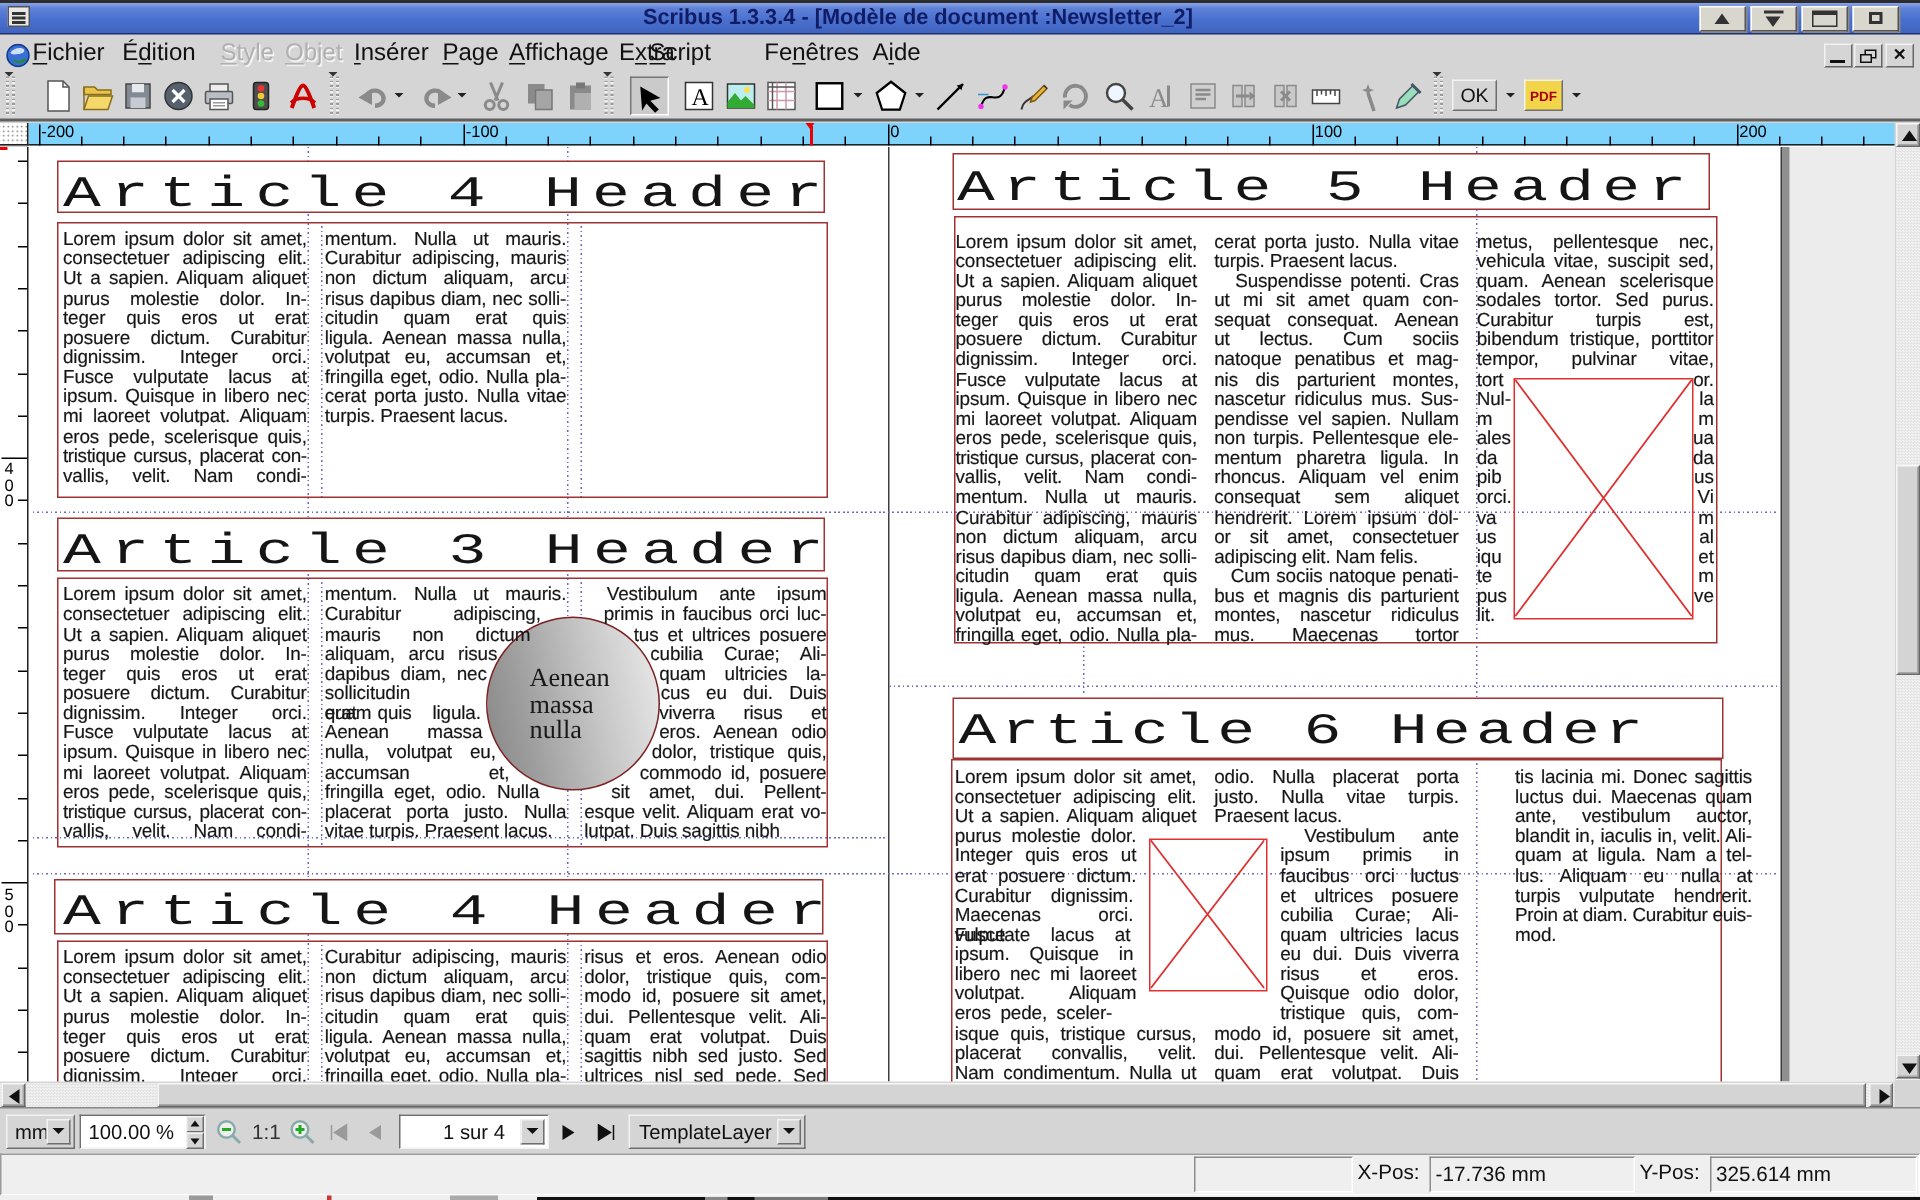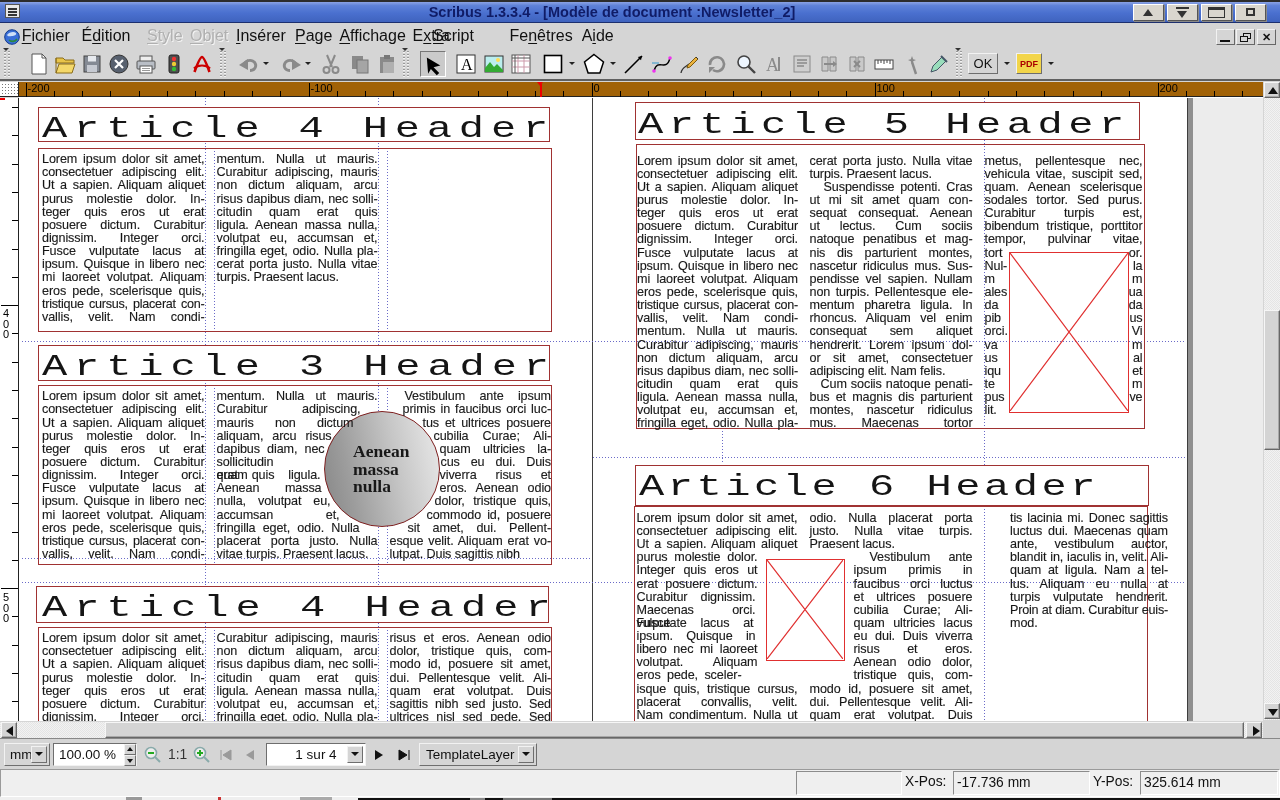--- a/index.html
+++ b/index.html
@@ -21,21 +21,21 @@
  font-size:11px;text-align:center;line-height:14px;font-weight:bold;color:#111}
 #tb{position:absolute;left:0;top:48px;width:1280px;height:33px;background:#d5d5d5;border-bottom:2px solid #606060}
 .tbi{position:absolute;width:26px;height:26px;padding:2px}
 .tbip{border:1px solid #777;border-right-color:#fff;border-bottom-color:#fff;background:#cacaca}
 .grip{position:absolute;width:9px;height:26px;
  background-image:repeating-linear-gradient(to bottom,#9a9a9a 0 1px,#f2f2f2 1px 2px,transparent 2px 3px),
   repeating-linear-gradient(to bottom,#9a9a9a 0 1px,#f2f2f2 1px 2px,transparent 2px 3px);
  background-size:2px 100%,2px 100%;background-position:1px 0,5px 0;background-repeat:no-repeat}
 .grip:after{content:"";position:absolute;left:0;top:-3px;border:3.5px solid transparent;border-top-color:#333}
 .dda{position:absolute;width:0;height:0;border:3.5px solid transparent;border-top-color:#222}
-#hruler{position:absolute;left:0;top:82px;width:1263px;height:15px;background:#a16207;border-bottom:1px solid #222}
+#hruler{position:absolute;left:0;top:82px;width:1263px;height:15px;background:#7dd3fc;border-bottom:1px solid #222}
 #corner{position:absolute;left:0;top:82px;width:19px;height:15px;background:#fff;border-right:1px solid #222;border-bottom:1px solid #222;background-image:radial-gradient(#777 26%,transparent 30%);background-size:3px 3px;background-position:1px 1px}
 #vruler{position:absolute;left:0;top:98px;width:19px;height:623px;background:#fff;border-right:1px solid #222}
 .tickh{position:absolute;width:1px;background:#000}
 .tickv{position:absolute;height:1px;background:#000}
 .rlab{position:absolute;font-size:11px;color:#000}
 #canvas{position:absolute;left:20px;top:98px;width:1243px;height:623px;background:#fff;overflow:hidden}
 .gv{position:absolute;width:1px;background-image:repeating-linear-gradient(to bottom,#6a6ac8 0 1px,transparent 1px 3px)}
 .gh{position:absolute;height:1px;background-image:repeating-linear-gradient(to right,#6a6ac8 0 1px,transparent 1px 3px)}
 .f{position:absolute;border:1.5px solid #a03232}
 .hf{position:absolute;border:1.5px solid #a03232;background:#fff}
@@ -376,21 +376,21 @@
       <div class="hf" style="left:614.8px;top:3.9px;width:505.7px;height:38px"></div>
       <div class="ht" style="left:617.7px;top:12.6px;letter-spacing:3.79px;transform:scaleX(1.45)">Article 5 Header</div>
       <div class="hf" style="left:615px;top:366.5px;width:513.5px;height:41px"></div>
       <div class="ht" style="left:619px;top:375.4px;letter-spacing:2.42px;transform:scaleX(1.45)">Article 6 Header</div>
       <div class="f" style="left:17.5px;top:49.5px;width:514px;height:184.5px"></div>
       <div class="f" style="left:17.5px;top:287px;width:514px;height:179.7px"></div>
       <div class="f" style="left:17.5px;top:529px;width:514px;height:105px;border-bottom:none"></div>
       <div class="f" style="left:615.7px;top:45.7px;width:509.8px;height:285.8px"></div>
       <div class="f" style="left:614px;top:407.8px;width:513.5px;height:226px;border-bottom:none"></div>
       <div class="abs" style="left:303.5px;top:312.5px;width:116.5px;height:116.5px;border-radius:50%;border:1.5px solid #7e2020;background:linear-gradient(78deg,#868686 0%,#9d9d9d 25%,#c6c6c6 62%,#e6e6e6 95%)"></div>
-      <div class="abs" style="left:333px;top:345.3px;font-family:'Liberation Serif',serif;font-weight:bold;font-size:17.5px;line-height:17.3px;color:#181818">Aenean<br>massa<br>nulla</div>
+      <div class="abs" style="left:333px;top:345.3px;font-family:'Liberation Serif',serif;font-weight:normal;font-size:17.5px;line-height:17.3px;color:#181818">Aenean<br>massa<br>nulla</div>
       <div class="xbox" style="left:988.5px;top:154px;width:120.5px;height:160.5px">
         <svg width="118" height="158">
           <path d="M0 0L118 158M118 0L0 158" stroke="#e03030" stroke-width="1.2"></path>
         </svg>
       </div>
       <div class="xbox" style="left:746px;top:460.5px;width:79px;height:102.0px">
         <svg width="76" height="99">
           <path d="M0 0L76 99M76 0L0 99" stroke="#e03030" stroke-width="1.2"></path>
         </svg>
       </div>
@@ -600,21 +600,21 @@
 <div class="j">justo. Nulla vitae turpis.</div>
 <div class="l">Praesent lacus.</div>
 <div class="j" style="margin-left:60px">Vestibulum ante</div>
 <div class="j" style="margin-left:44px">ipsum primis in</div>
 <div class="j" style="margin-left:44px">faucibus orci luctus</div>
 <div class="j" style="margin-left:44px">et ultrices posuere</div>
 <div class="j" style="margin-left:44px">cubilia Curae; Ali-</div>
 <div class="j" style="margin-left:44px">quam ultricies lacus</div>
 <div class="j" style="margin-left:44px">eu dui. Duis viverra</div>
 <div class="j" style="margin-left:44px">risus et eros.</div>
-<div class="j" style="margin-left:44px">Aenean odio dolor,</div>
+<div class="j" style="margin-left:44px">Quisque odio dolor,</div>
 <div class="j" style="margin-left:44px">tristique quis, com-</div>
 <div class="j">modo id, posuere sit amet,</div>
 <div class="j">dui. Pellentesque velit. Ali-</div>
 <div class="j">quam erat volutpat. Duis</div>
 </div>
       <div class="col" style="left:990px;top:413.8px;width:158px">
 <div class="j">tis lacinia mi. Donec sagittis</div>
 <div class="j">luctus dui. Maecenas quam</div>
 <div class="j">ante, vestibulum auctor,</div>
 <div class="j">blandit in, iaculis in, velit. Ali-</div>

